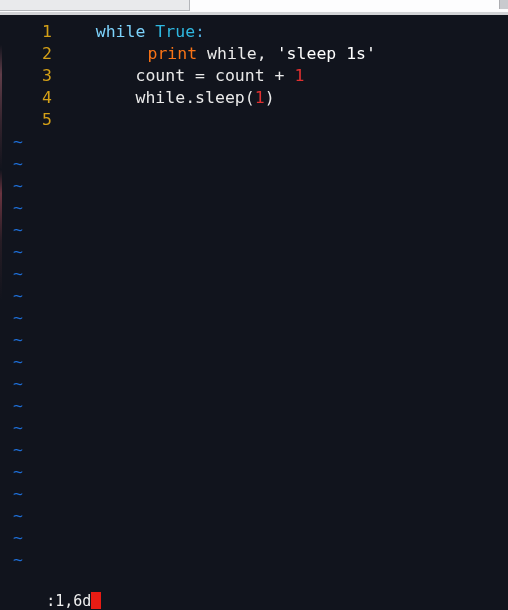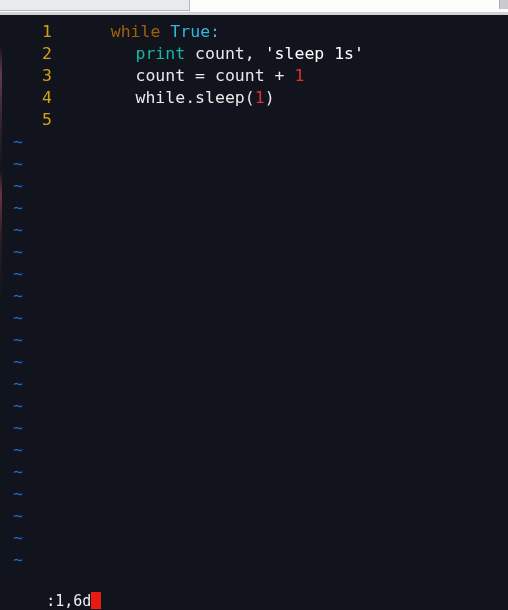--- a/index.html
+++ b/index.html
@@ -87,23 +87,23 @@
     width: 52px;
     text-align: right;
     color: #d4a017;
   }
   .code {
     position: absolute;
     left: 56px;
     color: #e8e8e8;
   }
 
-  .tok-kw      { color: #a16207; margin-left: 15px; }
+  .tok-kw      { color: #7dd3fc; }
   .tok-const   { color: #2fb8e0; }
-  .tok-func    { color: #14b8a6; }
+  .tok-func    { color: #f97316; margin-left: 12px; }
   .tok-str     { color: #ffffff; }
   .tok-num     { color: #e03030; }
   .tok-punct   { color: #4fa8d8; }
   .tok-plain   { color: #eaeaea; }
 
   .tilde {
     position: absolute;
     left: 13px;
     height: 22px;
     line-height: 22px;
@@ -138,21 +138,21 @@
   <div id="chrome-corner-right"></div>
 </div>
 <div id="chrome-underline"></div>
 
 <div id="terminal">
 
   <div id="terminal-left-edge"></div>
 
   <div id="buffer-lines">
       <div class="buf-line" style="top: 6px;"><span class="lnum">1</span><span class="code"><span class="tok-plain">    </span><span class="tok-kw">while</span><span class="tok-plain"> </span><span class="tok-const">True</span><span class="tok-punct">:</span></span></div>
-      <div class="buf-line" style="top: 28px;"><span class="lnum">2</span><span class="code"><span class="tok-plain">        </span><span class="tok-func">print</span><span class="tok-plain"> count, </span><span class="tok-str">'sleep 1s'</span></span></div>
+      <div class="buf-line" style="top: 28px;"><span class="lnum">2</span><span class="code"><span class="tok-plain">        </span><span class="tok-func">print</span><span class="tok-plain"> while, </span><span class="tok-str">'sleep 1s'</span></span></div>
       <div class="buf-line" style="top: 50px;"><span class="lnum">3</span><span class="code"><span class="tok-plain">        </span><span class="tok-plain">count = count + </span><span class="tok-num">1</span></span></div>
       <div class="buf-line" style="top: 72px;"><span class="lnum">4</span><span class="code"><span class="tok-plain">        </span><span class="tok-plain">while.sleep(</span><span class="tok-num">1</span><span class="tok-plain">)</span></span></div>
       <div class="buf-line" style="top: 94px;"><span class="lnum">5</span><span class="code"></span></div>
     </div>
 
   <div id="tilde-rows">
       <div class="tilde" style="top: 116px;">~</div>
       <div class="tilde" style="top: 138px;">~</div>
       <div class="tilde" style="top: 160px;">~</div>
       <div class="tilde" style="top: 182px;">~</div>

